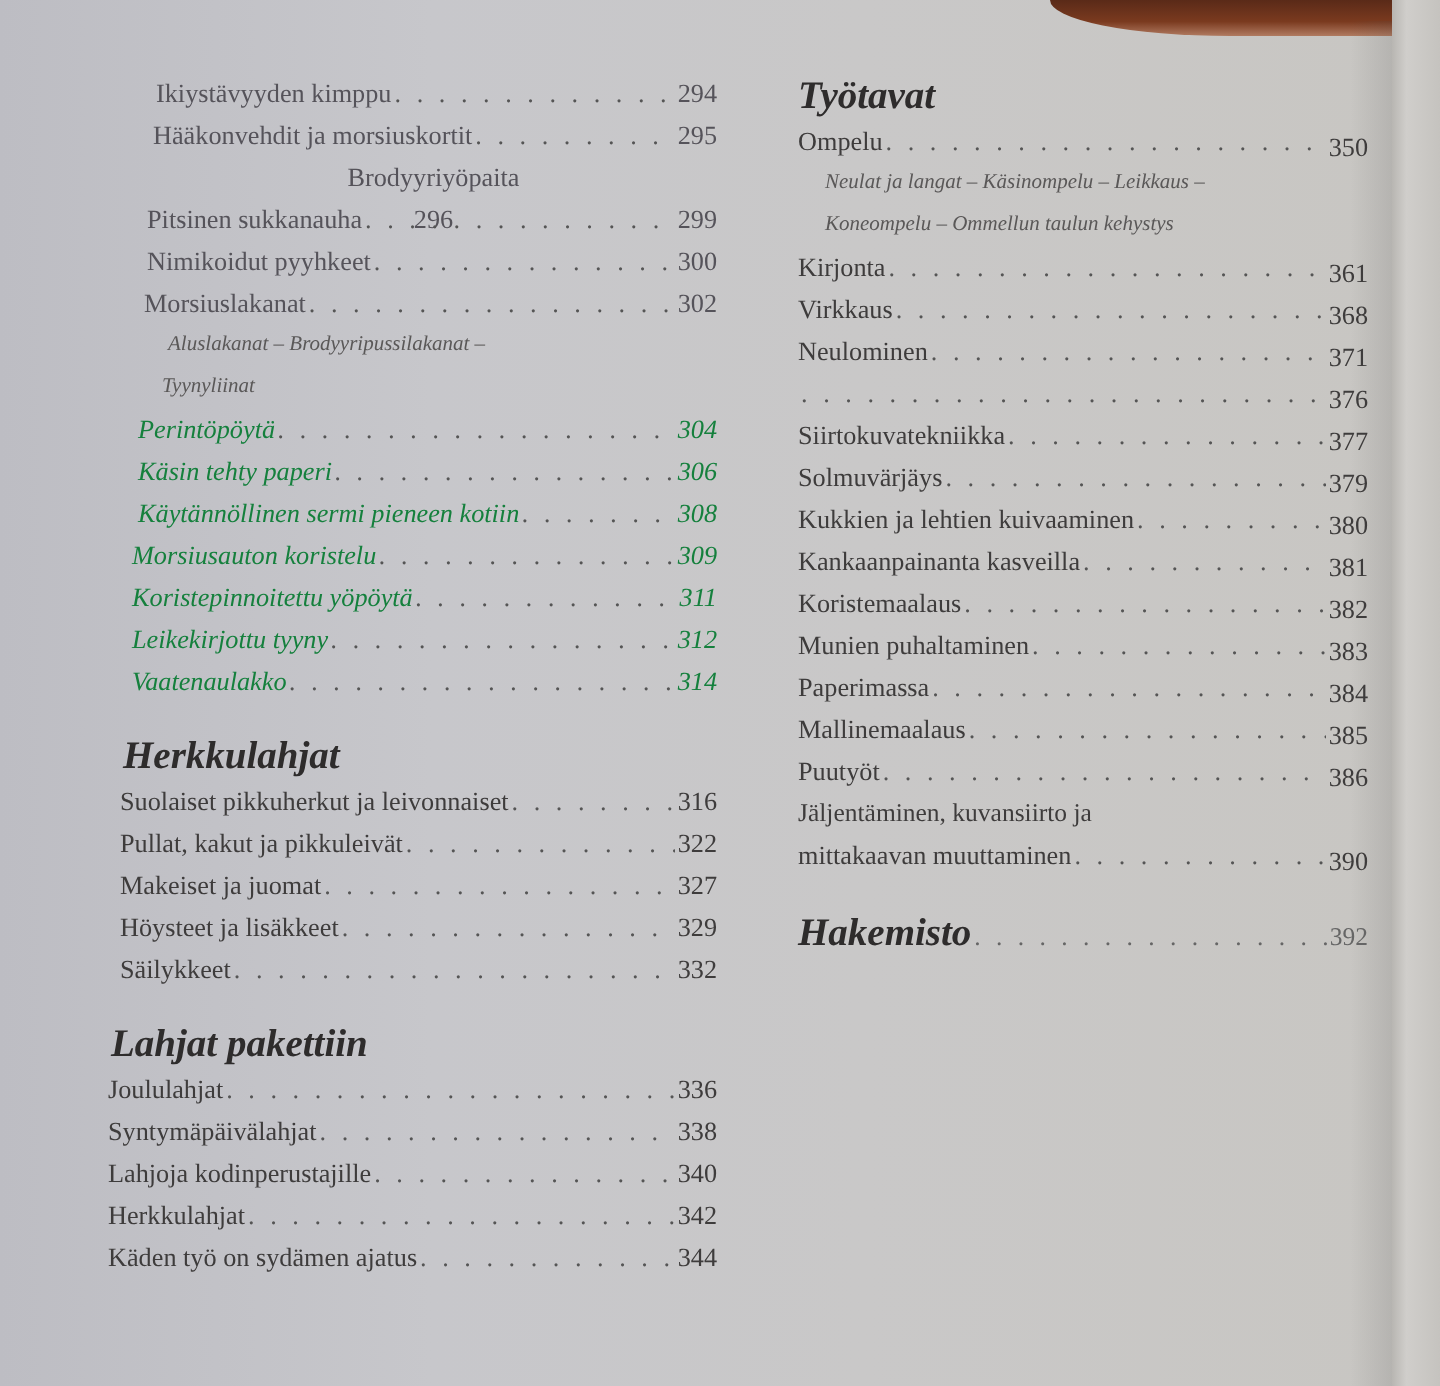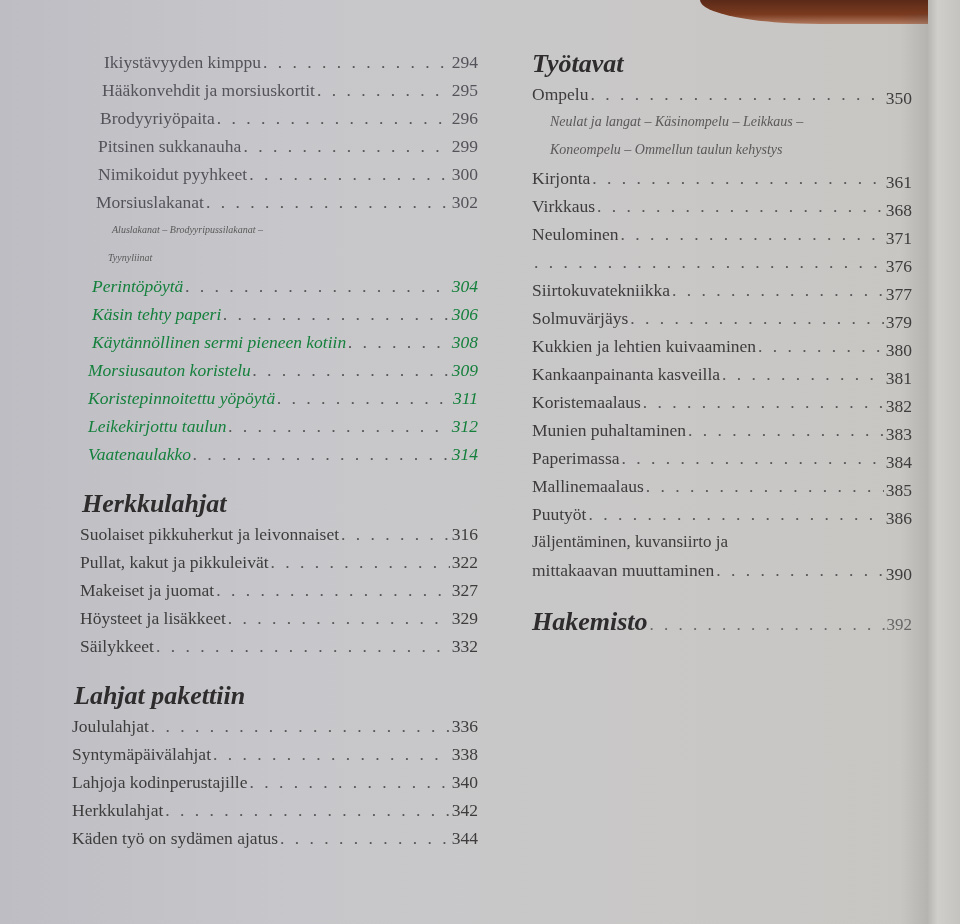--- a/index.html
+++ b/index.html
@@ -35,26 +35,26 @@
     flex: 1 1 auto; overflow: hidden; margin: 0 2px;
     letter-spacing: 3px; color: #555;
   }
   .entry .d::before {
     content: ". . . . . . . . . . . . . . . . . . . . . . . . . . . . . . . . . . . . . . . . . . . . . . . . . . . .";
   }
   .entry .p { flex: 0 0 auto; }
   .left-a .entry { color: #55535a; }
   .left-a .entry:nth-child(1) { padding-left: 36px; }
   .left-a .entry:nth-child(2) { padding-left: 34px; }
-  .left-a .entry:nth-child(3) { padding-left: 32px; }
+  .left-a .entry:nth-child(3) { padding-left: 32px; flex-direction: column; }
   .left-a .entry:nth-child(4) { padding-left: 30px; }
   .left-a .entry:nth-child(5) { padding-left: 30px; }
   .left-a .entry:nth-child(6) { padding-left: 28px; }
   .sub {
-    font-style: italic; font-size: 10px; line-height: 28px; color: #5a5858;
+    font-style: italic; font-size: 14px; line-height: 28px; color: #5a5858;
   }
   .left-a .sub { padding-left: 44px; }
   .left-a .sub2 { padding-left: 40px; }
   .left-b .entry { padding-left: 24px; color: #15803d; font-style: italic; }
   .left-b .entry:nth-child(n+4) { padding-left: 20px; }
 
   .section-title {
     font-style: italic; font-weight: bold; font-size: 26px; line-height: 32px;
     color: #2e2c2c;
   }
@@ -136,21 +136,21 @@
         <span class="t">Morsiusauton koristelu</span>
         <span class="d"></span>
         <span class="p">309</span>
       </div>
     <div class="entry">
         <span class="t">Koristepinnoitettu yöpöytä</span>
         <span class="d"></span>
         <span class="p">311</span>
       </div>
     <div class="entry">
-        <span class="t">Leikekirjottu taulun</span>
+        <span class="t">Leikekirjottu tyyny</span>
         <span class="d"></span>
         <span class="p">312</span>
       </div>
     <div class="entry">
         <span class="t">Vaatenaulakko</span>
         <span class="d"></span>
         <span class="p">314</span>
       </div>
   </div>
 

